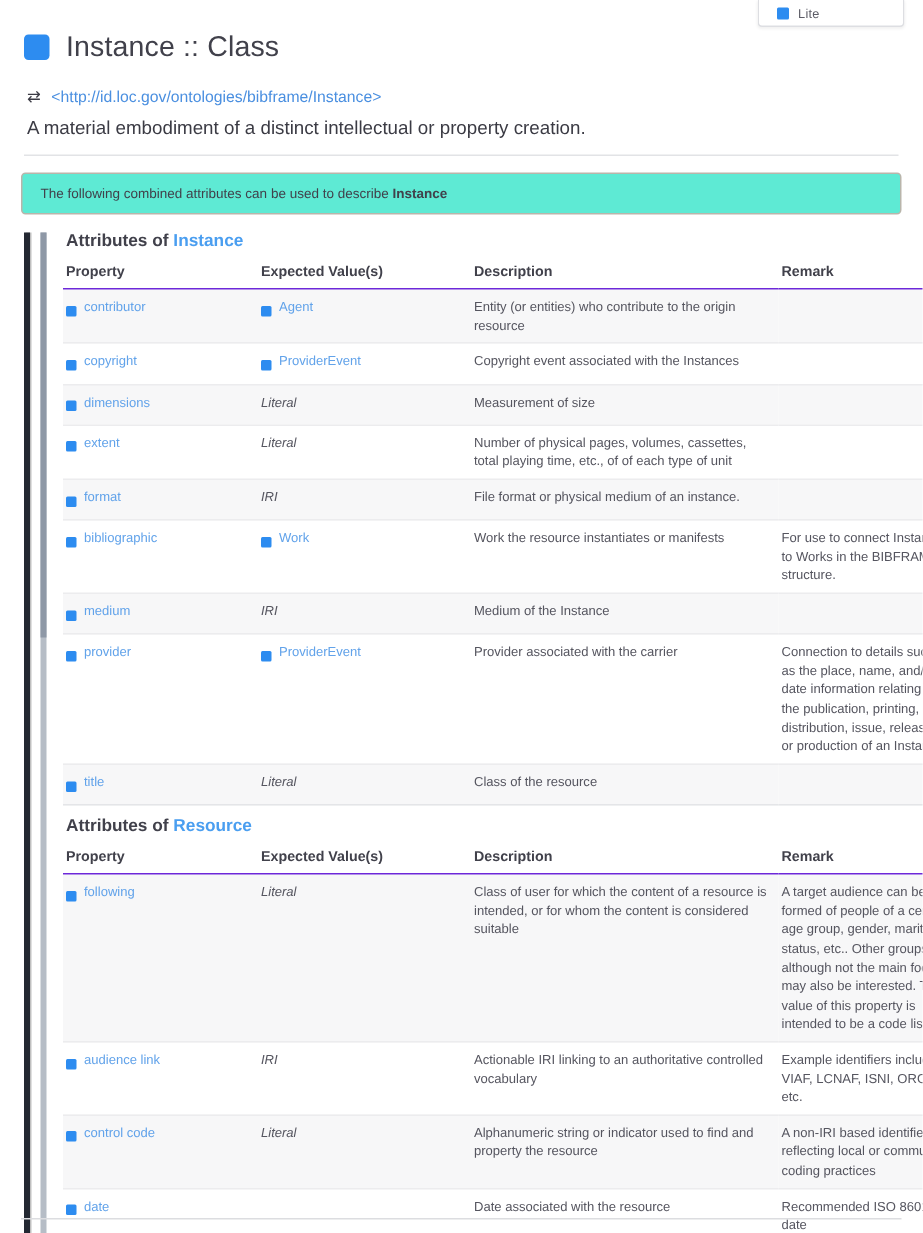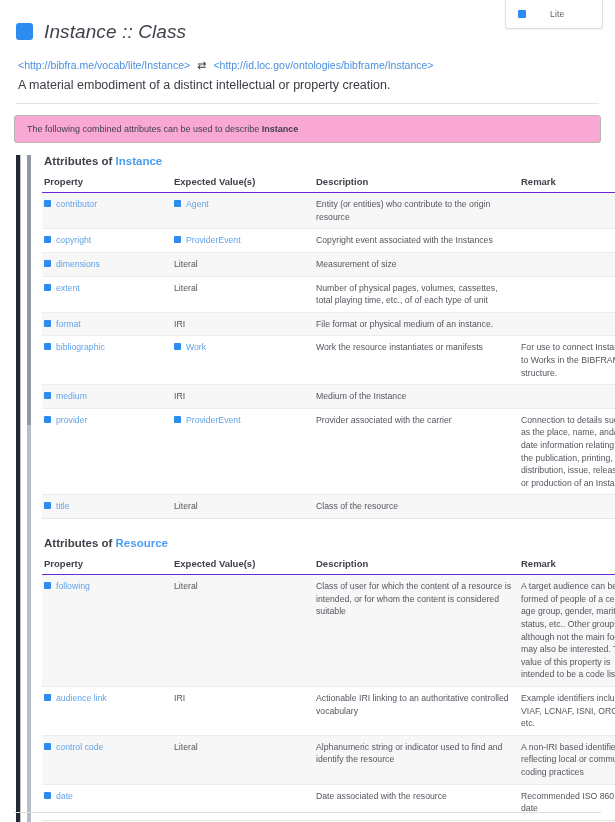--- a/index.html
+++ b/index.html
@@ -17,30 +17,30 @@
     position: relative;
     overflow: hidden;
   }
 
   
   .legend-box {
     position: absolute;
     top: 0px;
     left: 505px;
     width: 98px;
-    height: 29px;
+    height: 18px;
     background: #ffffff;
     border: 1px solid #dddee2;
     border-top: none;
     border-radius: 0 0 3px 3px;
     box-shadow: 0 1px 2px rgba(0,0,0,0.06);
     display: flex;
     align-items: center;
     padding-left: 12px;
-    gap: 24px;
+    gap: 6px;
   }
   .legend-swatch {
     width: 8px; height: 8px;
     background: #2d8cf0;
     border-radius: 1px;
     flex: none;
   }
   .legend-label {
     font-size: 8.5px;
     color: #5c5c66;
@@ -49,21 +49,20 @@
 
   
   .page-head {
     padding: 8px 16px 0 16px;
   }
   .title-row {
     display: flex;
     align-items: center;
     gap: 11px;
     margin-bottom: 4px;
-    font-style: italic;
   }
   .title-square {
     width: 17px; height: 17px;
     background: #2d8cf0;
     border-radius: 3px;
     flex: none;
   }
   .page-title {
     font-size: 19px;
     font-weight: 400;
@@ -96,21 +95,21 @@
   }
   .head-rule {
     border: 0;
     border-top: 1px solid #e2e3e6;
     margin: 0 0 11px 0;
   }
 
   
   .notice {
     margin: 0 14px 12px 14px;
-    background: #f9a8d4;
+    background: #5eead4;
     border: 1px solid #b9b5ab;
     border-radius: 3px;
     padding: 7px 12px;
     font-size: 9px;
     color: #41414b;
     line-height: 1.4;
   }
   .notice b { font-weight: 700; }
 
   
@@ -135,21 +134,21 @@
   .bar-gray::before {
     content: "";
     position: absolute;
     left: 0; top: 0;
     width: 4px;
     height: 270px;
     background: #8e98a6;
   }
 
   
-  .section { margin-bottom: 18px; }
+  .section { margin-bottom: 8px; }
   .section-title {
     font-size: 11.5px;
     font-weight: 700;
     color: #41414b;
     margin: 0 0 7px 0;
     padding-left: 2px;
   }
   .section-title .cls {
     color: #4a9ef0;
     font-weight: 700;
@@ -184,31 +183,31 @@
 
   col.c-prop   { width: 130px; }
   col.c-val    { width: 142px; }
   col.c-desc   { width: 205px; }
   col.c-rem    { width: 120px; }
 
   .cell-link {
     color: #62a3ea;
     text-decoration: none;
     display: inline-flex;
-    align-items: flex-start;
+    align-items: flex-end;
     gap: 5px;
   }
   .sq {
     width: 7px; height: 7px;
     background: #2d8cf0;
     border-radius: 1px;
     flex: none;
     margin-top: 2px;
   }
-  .plain { color: #55555f; }
+  .plain { color: #55555f; font-style: italic; }
 
   
   .foot-rule {
     position: absolute;
     left: 14px;
     right: 14px;
     top: 812px;
     border: 0;
     border-top: 1px solid #dcdde0;
     margin: 0;
@@ -221,21 +220,20 @@
   <span class="legend-swatch"></span>
   <span class="legend-label">Lite</span>
 </div>
 
 <div class="page-head">
   <div class="title-row">
     <span class="title-square"></span>
     <h1 class="page-title">Instance :: Class</h1>
   </div>
   <div class="iri-row">
-    <a class="iri-link" href="#">&lt;http://bibfra.me/vocab/lite/Instance&gt;</a>
     <span class="iri-arrow">⇄</span>
     <a class="iri-link" href="#">&lt;http://id.loc.gov/ontologies/bibframe/Instance&gt;</a>
   </div>
   <p class="page-desc">A material embodiment of a distinct intellectual or property creation.</p>
   <hr class="head-rule">
 </div>
 
 <div class="notice">
   <span>The following combined attributes can be used to describe </span><b>Instance</b>
 </div>
@@ -393,21 +391,21 @@
               <td><span class="plain">IRI</span></td>
               <td>Actionable IRI linking to an authoritative controlled vocabulary</td>
               <td>Example identifiers include VIAF, LCNAF, ISNI, ORCID, etc.</td>
             </tr>
             <tr>
               <td><a class="cell-link" href="#">
                   <span class="sq"></span>
                   <span>control code</span>
                 </a></td>
               <td><span class="plain">Literal</span></td>
-              <td>Alphanumeric string or indicator used to find and identify the resource</td>
+              <td>Alphanumeric string or indicator used to find and property the resource</td>
               <td>A non-IRI based identifier reflecting local or community coding practices</td>
             </tr>
             <tr>
               <td><a class="cell-link" href="#">
                   <span class="sq"></span>
                   <span>date</span>
                 </a></td>
               <td></td>
               <td>Date associated with the resource</td>
               <td>Recommended ISO 8601 date</td>

